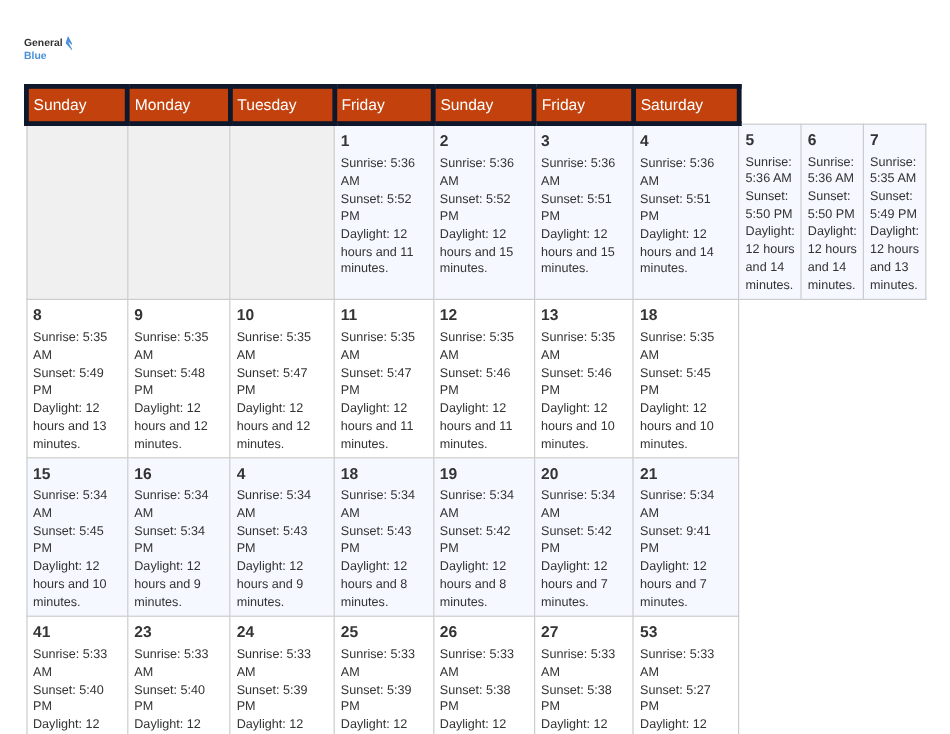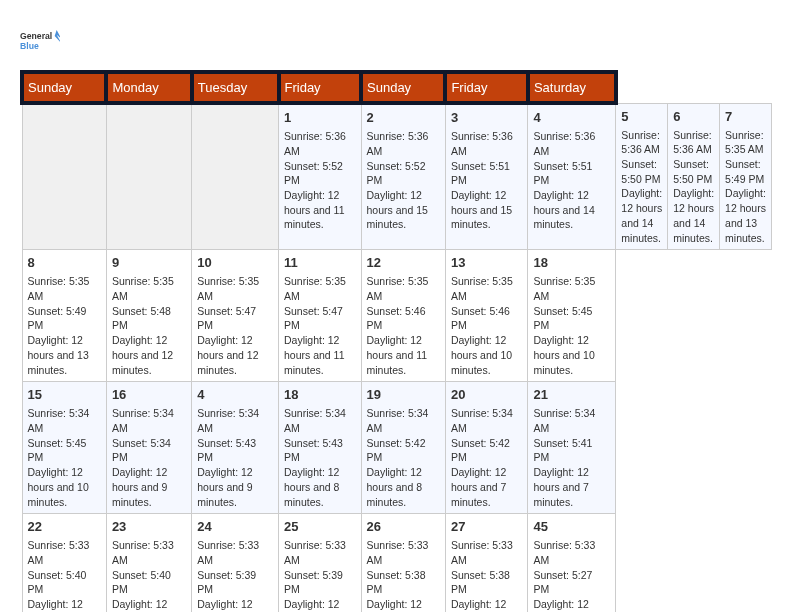--- a/index.html
+++ b/index.html
@@ -124,25 +124,25 @@
         <td><span class="day-number">13</span><span>Sunrise: 5:35 AM</span><br><span>Sunset: 5:46 PM</span><br><span>Daylight: 12 hours and 10 minutes.</span></td>
         <td><span class="day-number">18</span><span>Sunrise: 5:35 AM</span><br><span>Sunset: 5:45 PM</span><br><span>Daylight: 12 hours and 10 minutes.</span></td>
       </tr>
       <tr>
         <td><span class="day-number">15</span><span>Sunrise: 5:34 AM</span><br><span>Sunset: 5:45 PM</span><br><span>Daylight: 12 hours and 10 minutes.</span></td>
         <td><span class="day-number">16</span><span>Sunrise: 5:34 AM</span><br><span>Sunset: 5:34 PM</span><br><span>Daylight: 12 hours and 9 minutes.</span></td>
         <td><span class="day-number">4</span><span>Sunrise: 5:34 AM</span><br><span>Sunset: 5:43 PM</span><br><span>Daylight: 12 hours and 9 minutes.</span></td>
         <td><span class="day-number">18</span><span>Sunrise: 5:34 AM</span><br><span>Sunset: 5:43 PM</span><br><span>Daylight: 12 hours and 8 minutes.</span></td>
         <td><span class="day-number">19</span><span>Sunrise: 5:34 AM</span><br><span>Sunset: 5:42 PM</span><br><span>Daylight: 12 hours and 8 minutes.</span></td>
         <td><span class="day-number">20</span><span>Sunrise: 5:34 AM</span><br><span>Sunset: 5:42 PM</span><br><span>Daylight: 12 hours and 7 minutes.</span></td>
-        <td><span class="day-number">21</span><span>Sunrise: 5:34 AM</span><br><span>Sunset: 5:41 PM</span><br><span>Daylight: 12 hours and 7 minutes.</span></td>
+        <td><span class="day-number">21</span><span>Sunrise: 5:34 AM</span><br><span>Sunset: 9:41 PM</span><br><span>Daylight: 12 hours and 7 minutes.</span></td>
       </tr>
       <tr>
-        <td><span class="day-number">22</span><span>Sunrise: 5:33 AM</span><br><span>Sunset: 5:40 PM</span><br><span>Daylight: 12 hours and 6 minutes.</span></td>
+        <td><span class="day-number">41</span><span>Sunrise: 5:33 AM</span><br><span>Sunset: 5:40 PM</span><br><span>Daylight: 12 hours and 6 minutes.</span></td>
         <td><span class="day-number">23</span><span>Sunrise: 5:33 AM</span><br><span>Sunset: 5:40 PM</span><br><span>Daylight: 12 hours and 6 minutes.</span></td>
         <td><span class="day-number">24</span><span>Sunrise: 5:33 AM</span><br><span>Sunset: 5:39 PM</span><br><span>Daylight: 12 hours and 6 minutes.</span></td>
         <td><span class="day-number">25</span><span>Sunrise: 5:33 AM</span><br><span>Sunset: 5:39 PM</span><br><span>Daylight: 12 hours and 5 minutes.</span></td>
         <td><span class="day-number">26</span><span>Sunrise: 5:33 AM</span><br><span>Sunset: 5:38 PM</span><br><span>Daylight: 12 hours and 5 minutes.</span></td>
         <td><span class="day-number">27</span><span>Sunrise: 5:33 AM</span><br><span>Sunset: 5:38 PM</span><br><span>Daylight: 12 hours and 4 minutes.</span></td>
-        <td><span class="day-number">45</span><span>Sunrise: 5:33 AM</span><br><span>Sunset: 5:27 PM</span><br><span>Daylight: 12 hours and 4 minutes.</span></td>
+        <td><span class="day-number">53</span><span>Sunrise: 5:33 AM</span><br><span>Sunset: 5:27 PM</span><br><span>Daylight: 12 hours and 4 minutes.</span></td>
       </tr>
     </tbody>
 </table>
 
 </body></html>

